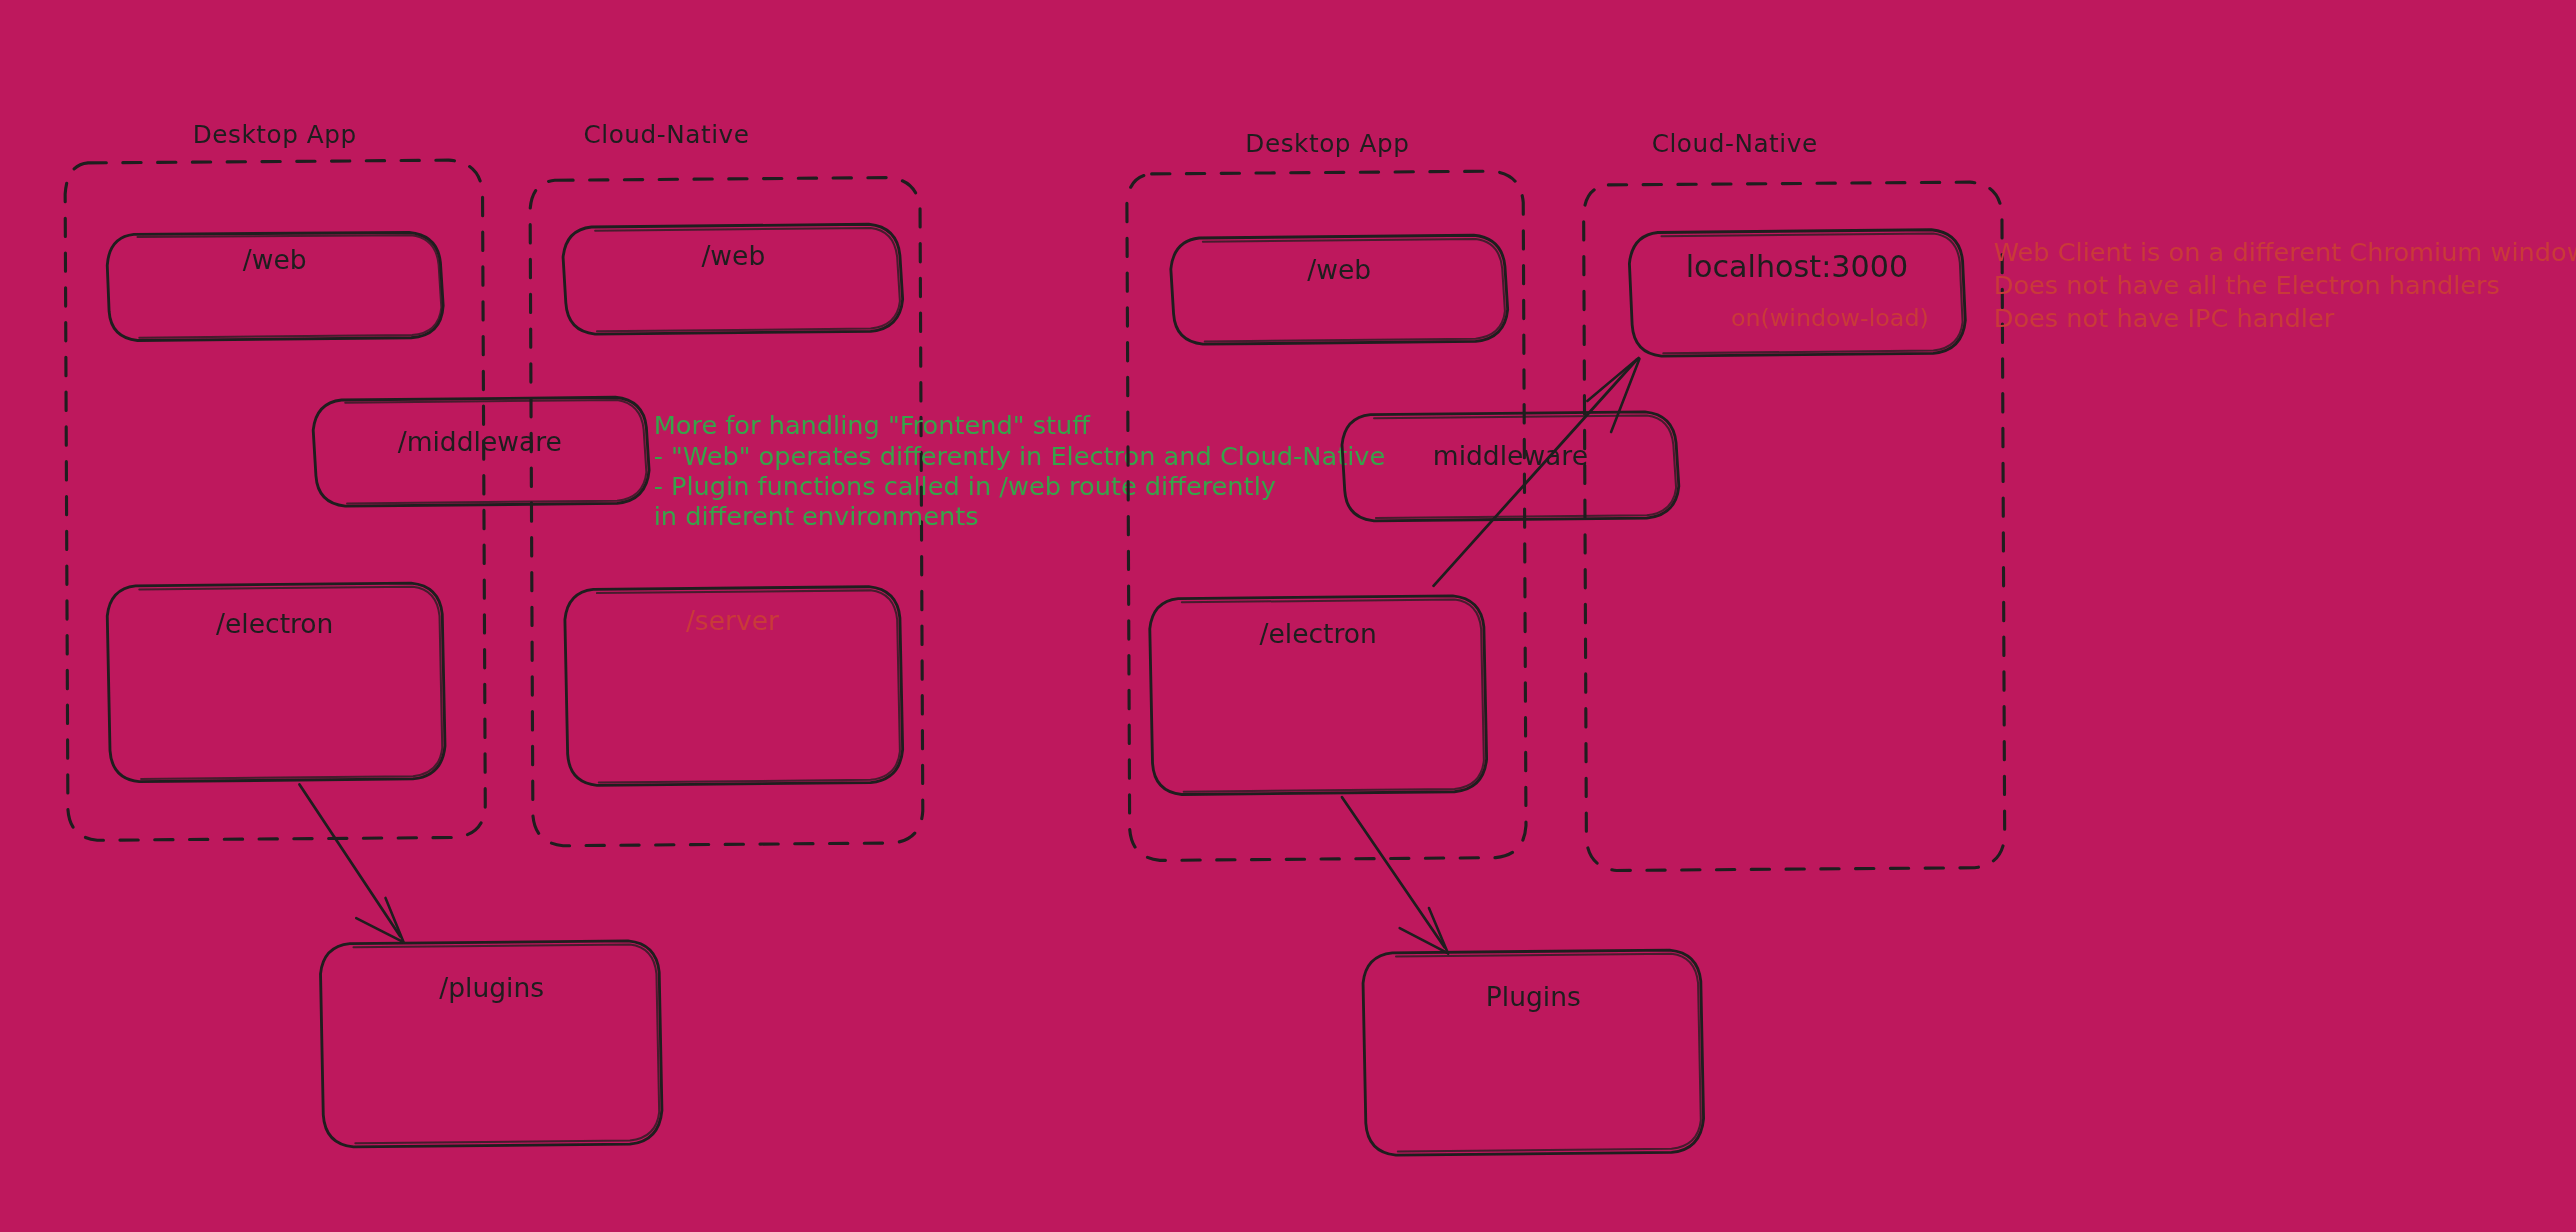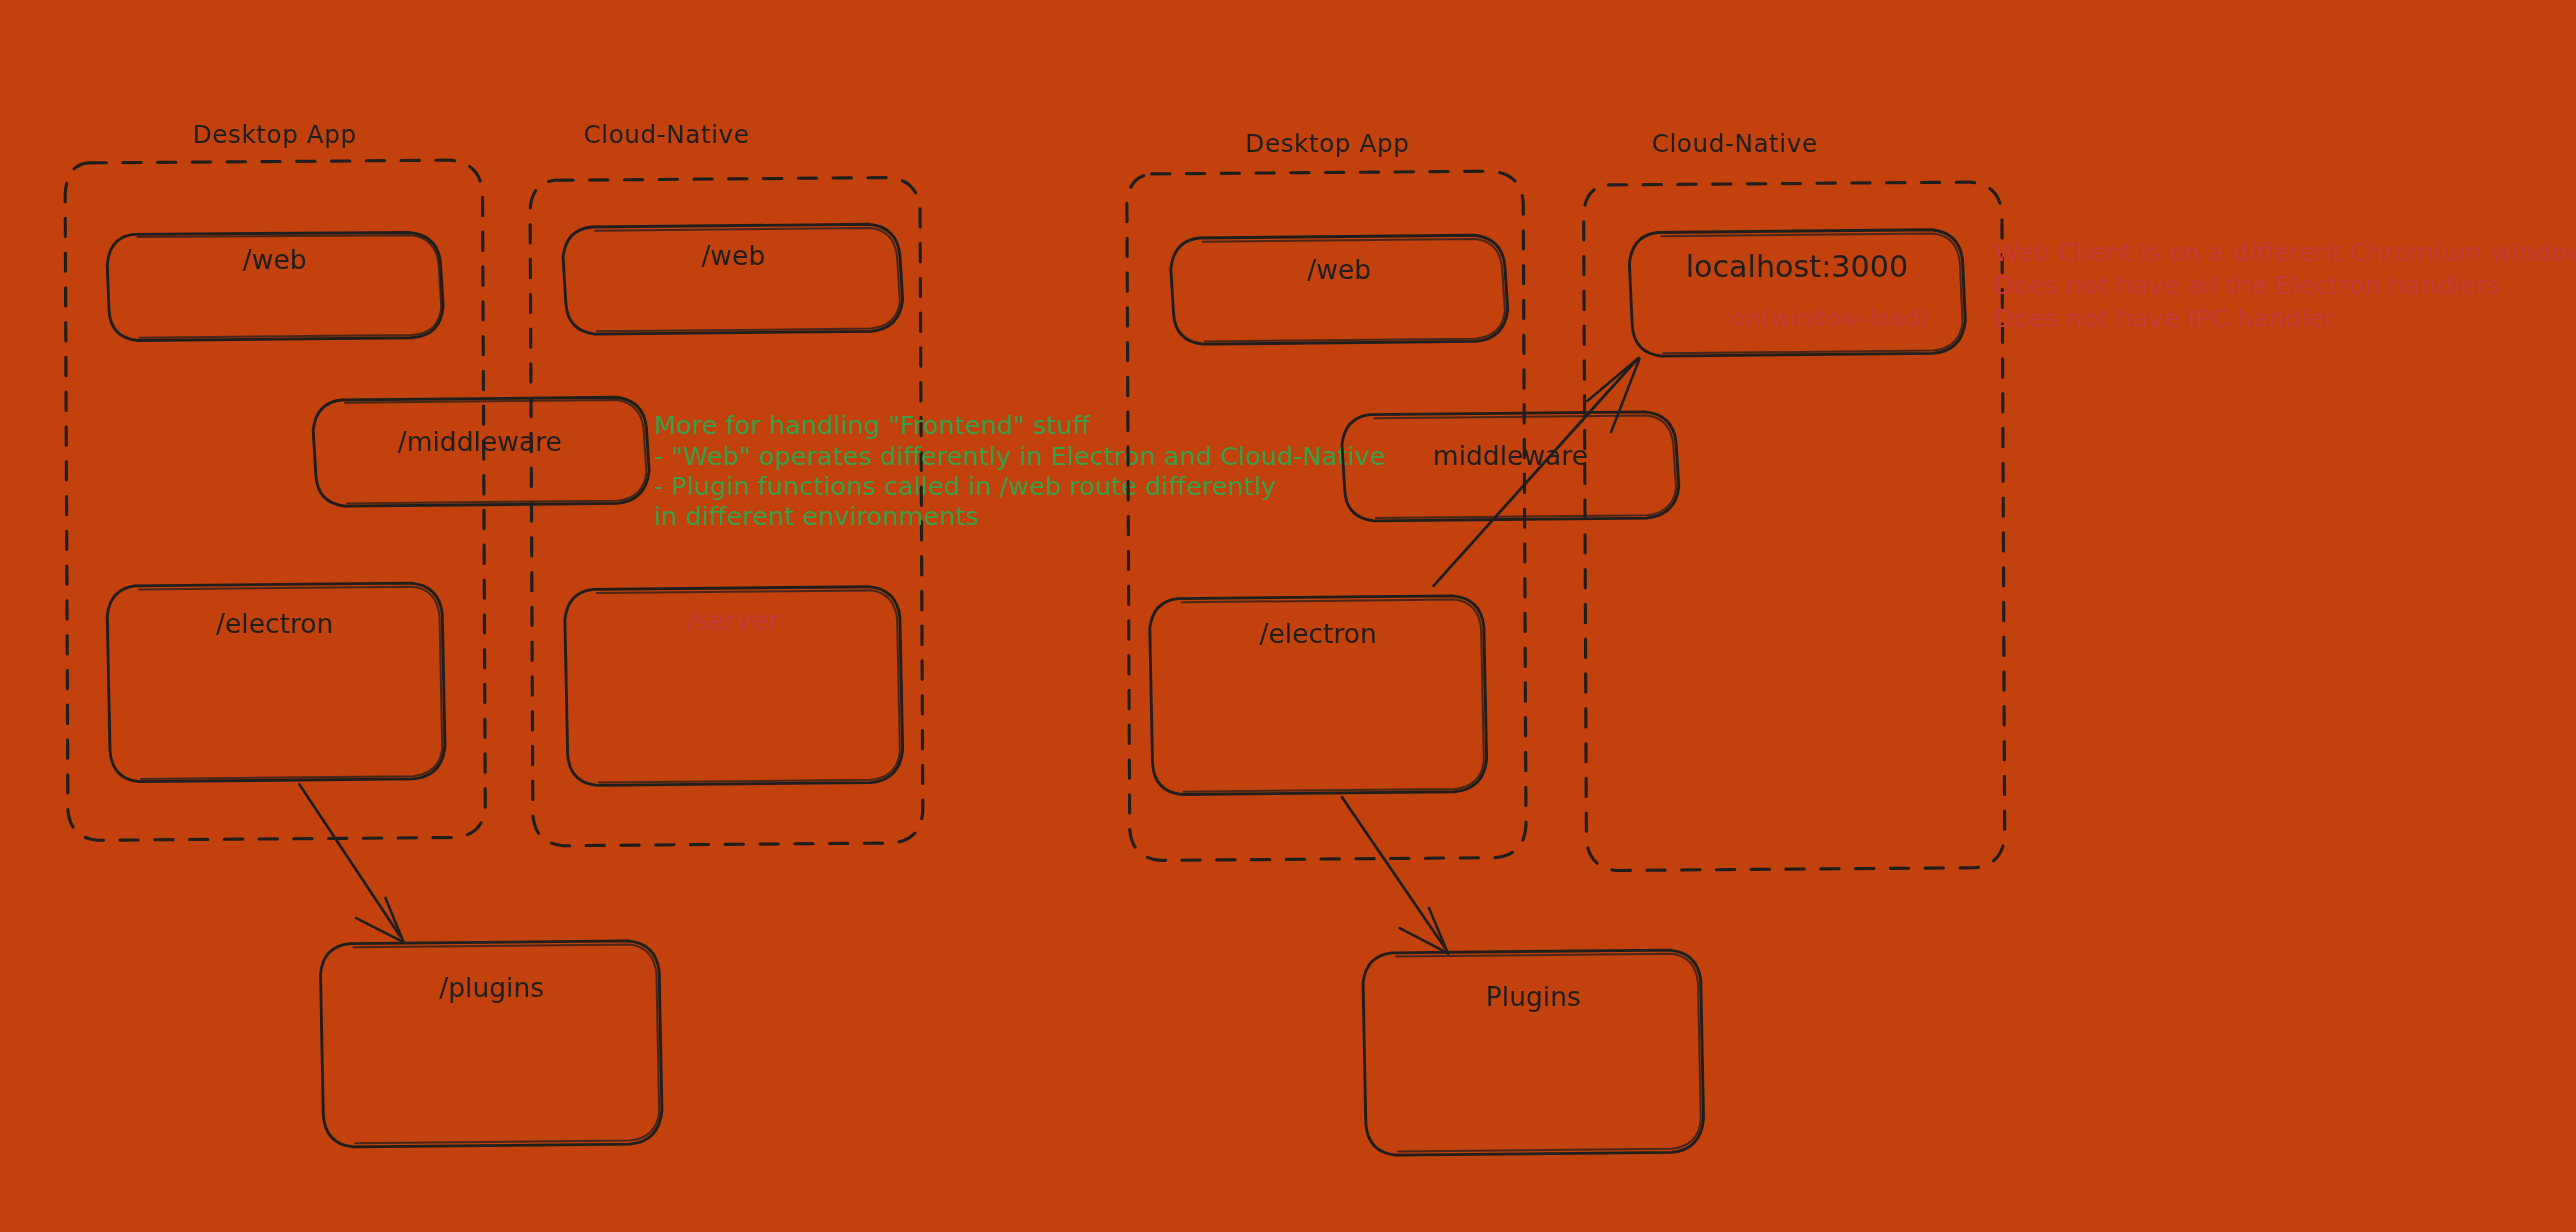--- a/index.html
+++ b/index.html
@@ -8,21 +8,21 @@
     padding: 0;
     background: #ffffff;
   }
   body {
     font-family: "DejaVu Sans", sans-serif;
   }
   #canvas {
     position: relative;
     width: 2576px;
     height: 1232px;
-    background: #c2410c;
+    background: #be185d;
     overflow: hidden;
   }
   #sketch {
     position: absolute;
     top: 0; left: 0;
     width: 2576px;
     height: 1232px;
   }
   .node-label, .group-label, .note-line, .sub-label {
     font-family: "DejaVu Sans", sans-serif;

